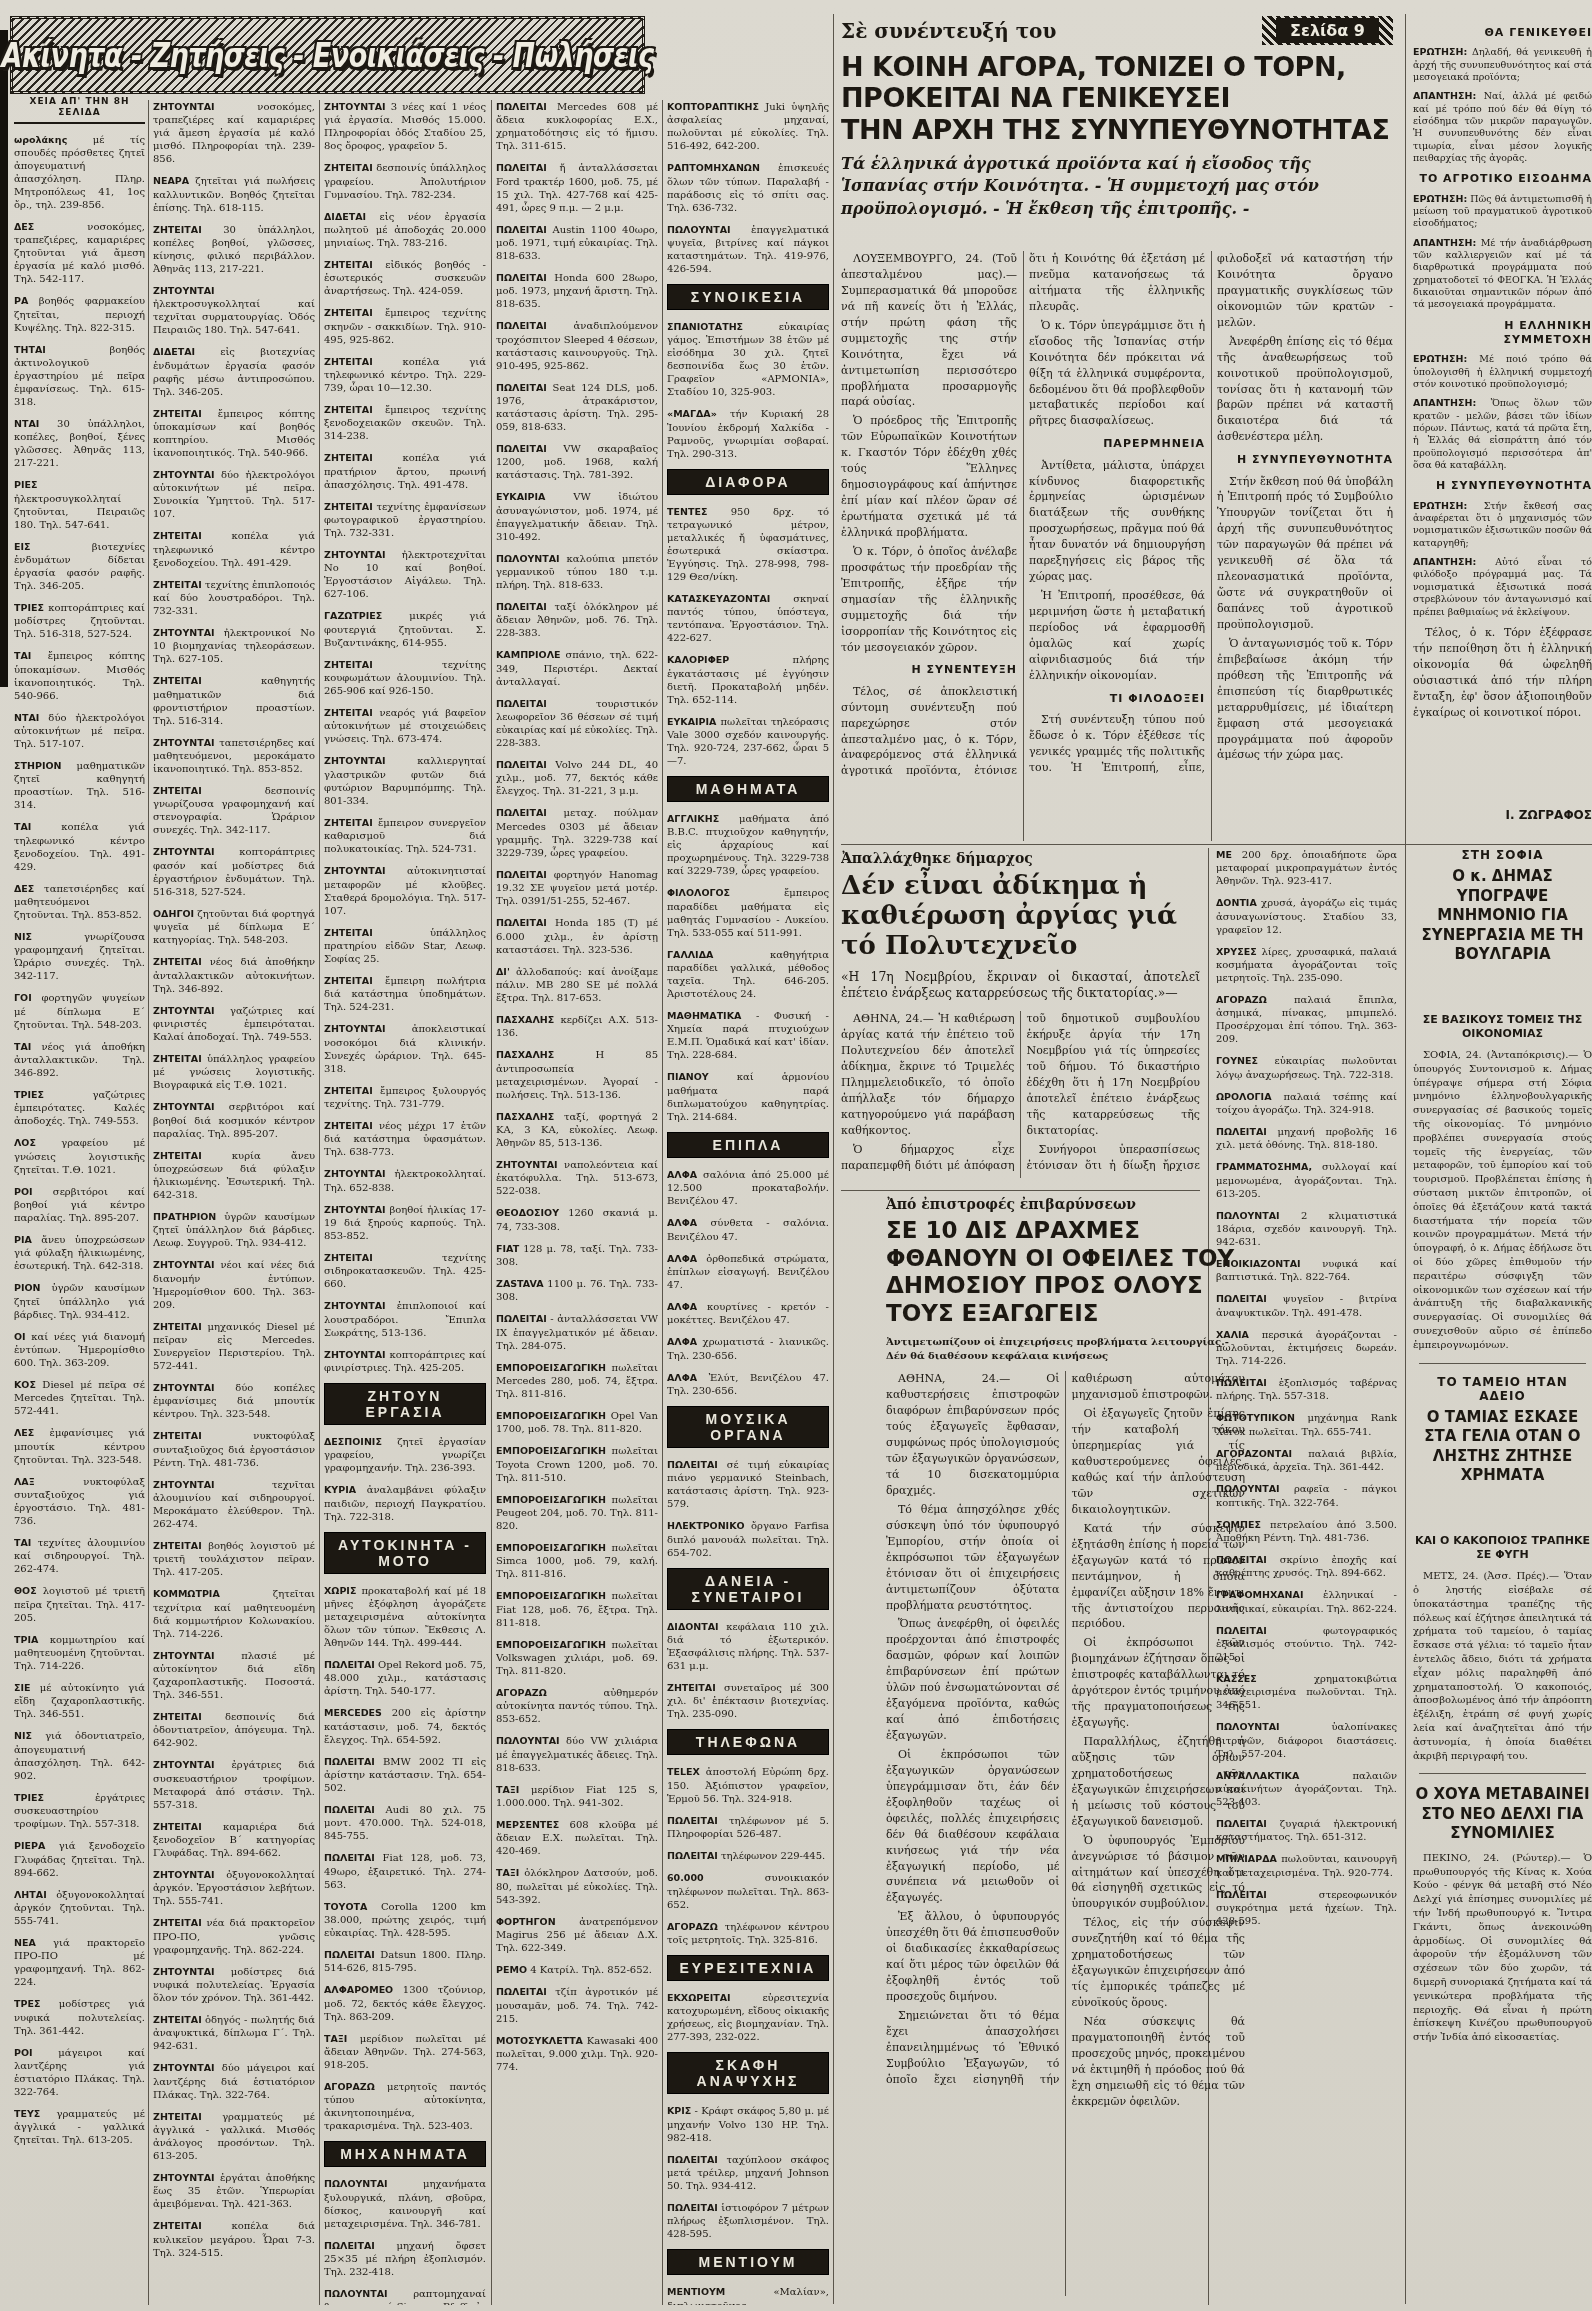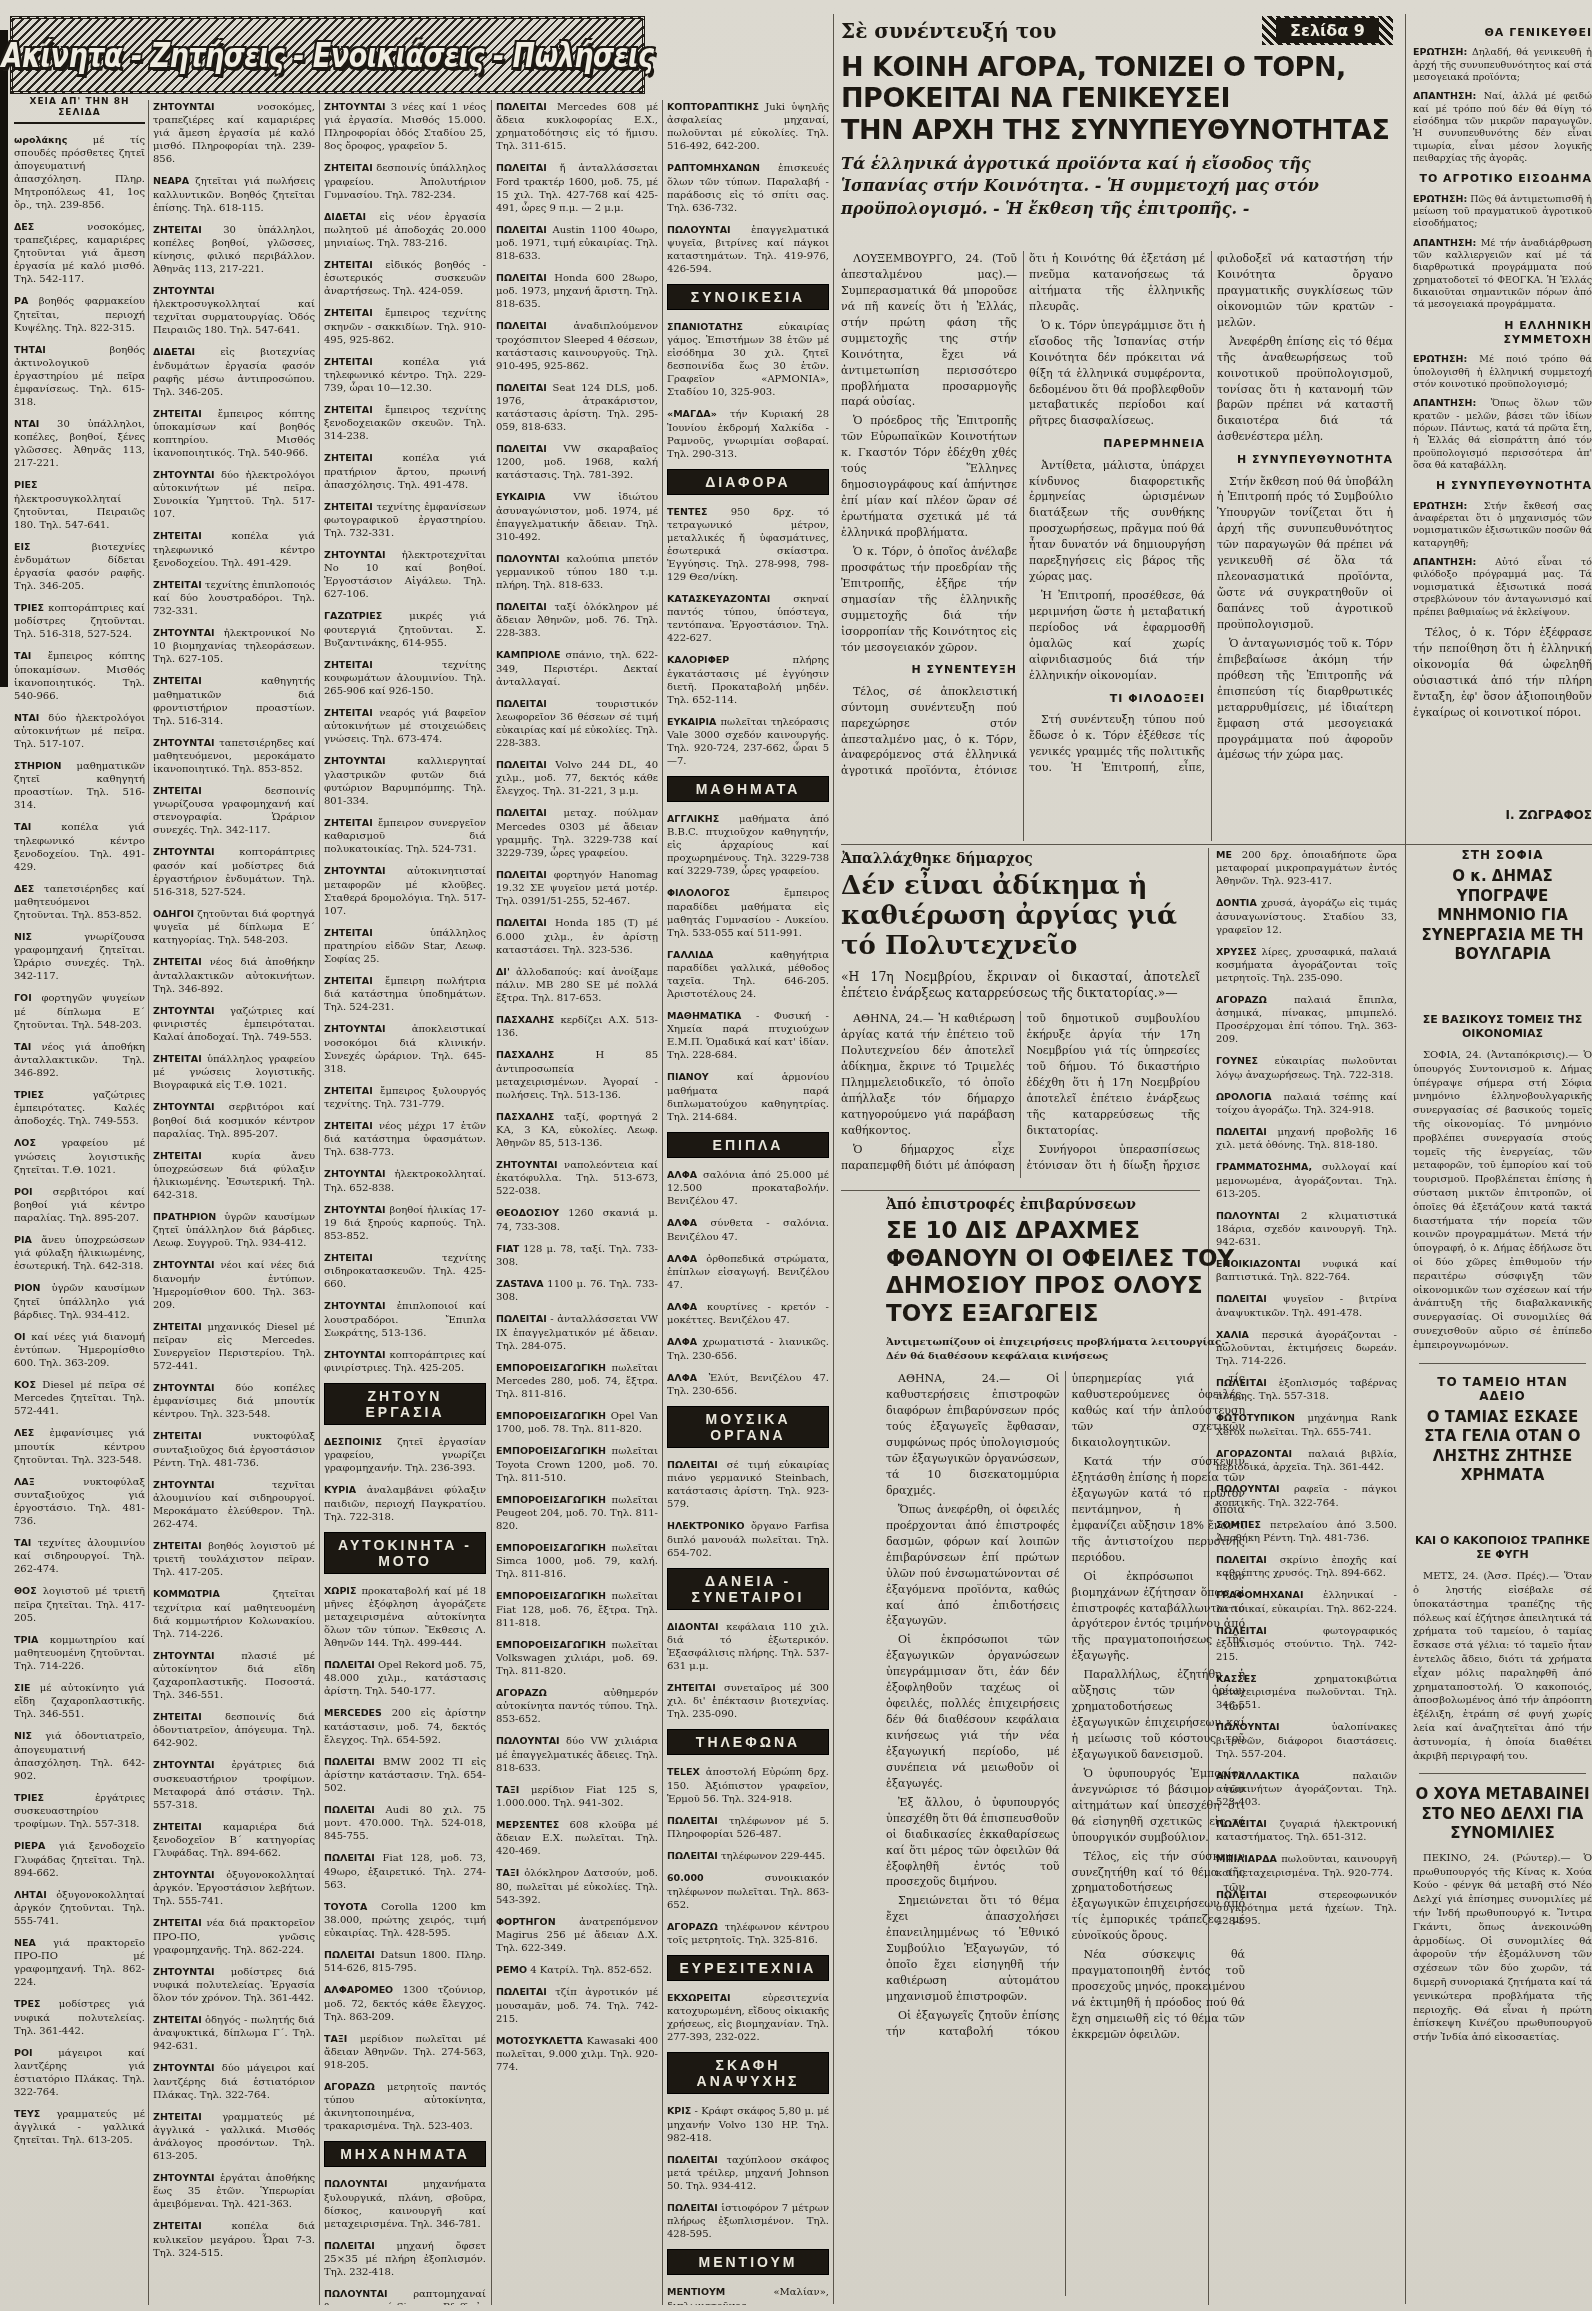--- a/index.html
+++ b/index.html
@@ -393,20 +393,21 @@
         <div class="p">Συνήγοροι ὑπερασπίσεως ἐτόνισαν ὅτι ἡ δίωξη ἤρχισε τό 1979 καί ὅτι ἡ ἐκδίκαση καθυστέρησε ἐπανειλημμένως. Τήν ἀπόφαση ἐχαιρέτισαν οἱ παριστάμενοι δημοτικοί σύμβουλοι.</div>
       </div>
   </div>
 
   <div class="abs col" style="left:886px;top:1196px;width:359px;height:1108px">
     <div class="mkick">Ἀπό ἐπιστροφές ἐπιβαρύνσεων</div>
     <div class="xhead">ΣΕ 10 ΔΙΣ ΔΡΑΧΜΕΣ ΦΘΑΝΟΥΝ ΟΙ ΟΦΕΙΛΕΣ ΤΟΥ ΔΗΜΟΣΙΟΥ ΠΡΟΣ ΟΛΟΥΣ ΤΟΥΣ ΕΞΑΓΩΓΕΙΣ</div>
     <div class="xdeck">Ἀντιμετωπίζουν οἱ ἐπιχειρήσεις προβλήματα λειτουργίας.- Δέν θά διαθέσουν κεφάλαια κινήσεως</div>
     <div class="col cols2" style="height:925px">
         <div class="p">ΑΘΗΝΑ, 24.— Οἱ καθυστερήσεις ἐπιστροφῶν διαφόρων ἐπιβαρύνσεων πρός τούς ἐξαγωγεῖς ἔφθασαν, συμφώνως πρός ὑπολογισμούς τῶν ἐξαγωγικῶν ὀργανώσεων, τά 10 δισεκατομμύρια δραχμές.</div>
+        <div class="p">Τό θέμα ἀπησχόλησε χθές σύσκεψη ὑπό τόν ὑφυπουργό Ἐμπορίου, στήν ὁποία οἱ ἐκπρόσωποι τῶν ἐξαγωγέων ἐτόνισαν ὅτι οἱ ἐπιχειρήσεις ἀντιμετωπίζουν ὀξύτατα προβλήματα ρευστότητος.</div>
         <div class="p">Ὅπως ἀνεφέρθη, οἱ ὀφειλές προέρχονται ἀπό ἐπιστροφές δασμῶν, φόρων καί λοιπῶν ἐπιβαρύνσεων ἐπί πρώτων ὑλῶν πού ἐνσωματώνονται σέ ἐξαγόμενα προϊόντα, καθώς καί ἀπό ἐπιδοτήσεις ἐξαγωγῶν.</div>
         <div class="p">Οἱ ἐκπρόσωποι τῶν ἐξαγωγικῶν ὀργανώσεων ὑπεγράμμισαν ὅτι, ἐάν δέν ἐξοφληθοῦν ταχέως οἱ ὀφειλές, πολλές ἐπιχειρήσεις δέν θά διαθέσουν κεφάλαια κινήσεως γιά τήν νέα ἐξαγωγική περίοδο, μέ συνέπεια νά μειωθοῦν οἱ ἐξαγωγές.</div>
         <div class="p">Ἐξ ἄλλου, ὁ ὑφυπουργός ὑπεσχέθη ὅτι θά ἐπισπευσθοῦν οἱ διαδικασίες ἐκκαθαρίσεως καί ὅτι μέρος τῶν ὀφειλῶν θά ἐξοφληθῆ ἐντός τοῦ προσεχοῦς διμήνου.</div>
         <div class="p">Σημειώνεται ὅτι τό θέμα ἔχει ἀπασχολήσει ἐπανειλημμένως τό Ἐθνικό Συμβούλιο Ἐξαγωγῶν, τό ὁποῖο ἔχει εἰσηγηθῆ τήν καθιέρωση αὐτομάτου μηχανισμοῦ ἐπιστροφῶν.</div>
         <div class="p">Οἱ ἐξαγωγεῖς ζητοῦν ἐπίσης τήν καταβολή τόκου ὑπερημερίας γιά τίς καθυστερούμενες ὀφειλές, καθώς καί τήν ἁπλούστευση τῶν σχετικῶν δικαιολογητικῶν.</div>
         <div class="p">Κατά τήν σύσκεψιν ἐξητάσθη ἐπίσης ἡ πορεία τῶν ἐξαγωγῶν κατά τό πρῶτον πεντάμηνον, ἡ ὁποία ἐμφανίζει αὔξησιν 18% ἔναντι τῆς ἀντιστοίχου περυσινῆς περιόδου.</div>
         <div class="p">Οἱ ἐκπρόσωποι τῶν βιομηχάνων ἐζήτησαν ὅπως οἱ ἐπιστροφές καταβάλλωνται τό ἀργότερον ἐντός τριμήνου ἀπό τῆς πραγματοποιήσεως τῆς ἐξαγωγῆς.</div>
         <div class="p">Παραλλήλως, ἐζητήθη ἡ αὔξησις τῶν ὁρίων χρηματοδοτήσεως τῶν ἐξαγωγικῶν ἐπιχειρήσεων καί ἡ μείωσις τοῦ κόστους τοῦ ἐξαγωγικοῦ δανεισμοῦ.</div>
         <div class="p">Ὁ ὑφυπουργός Ἐμπορίου ἀνεγνώρισε τό βάσιμον τῶν αἰτημάτων καί ὑπεσχέθη ὅτι θά εἰσηγηθῆ σχετικῶς εἰς τό ὑπουργικόν συμβούλιον.</div>
         <div class="p">Τέλος, εἰς τήν σύσκεψιν συνεζητήθη καί τό θέμα τῆς χρηματοδοτήσεως τῶν ἐξαγωγικῶν ἐπιχειρήσεων ἀπό τίς ἐμπορικές τράπεζες μέ εὐνοϊκούς ὅρους.</div>

